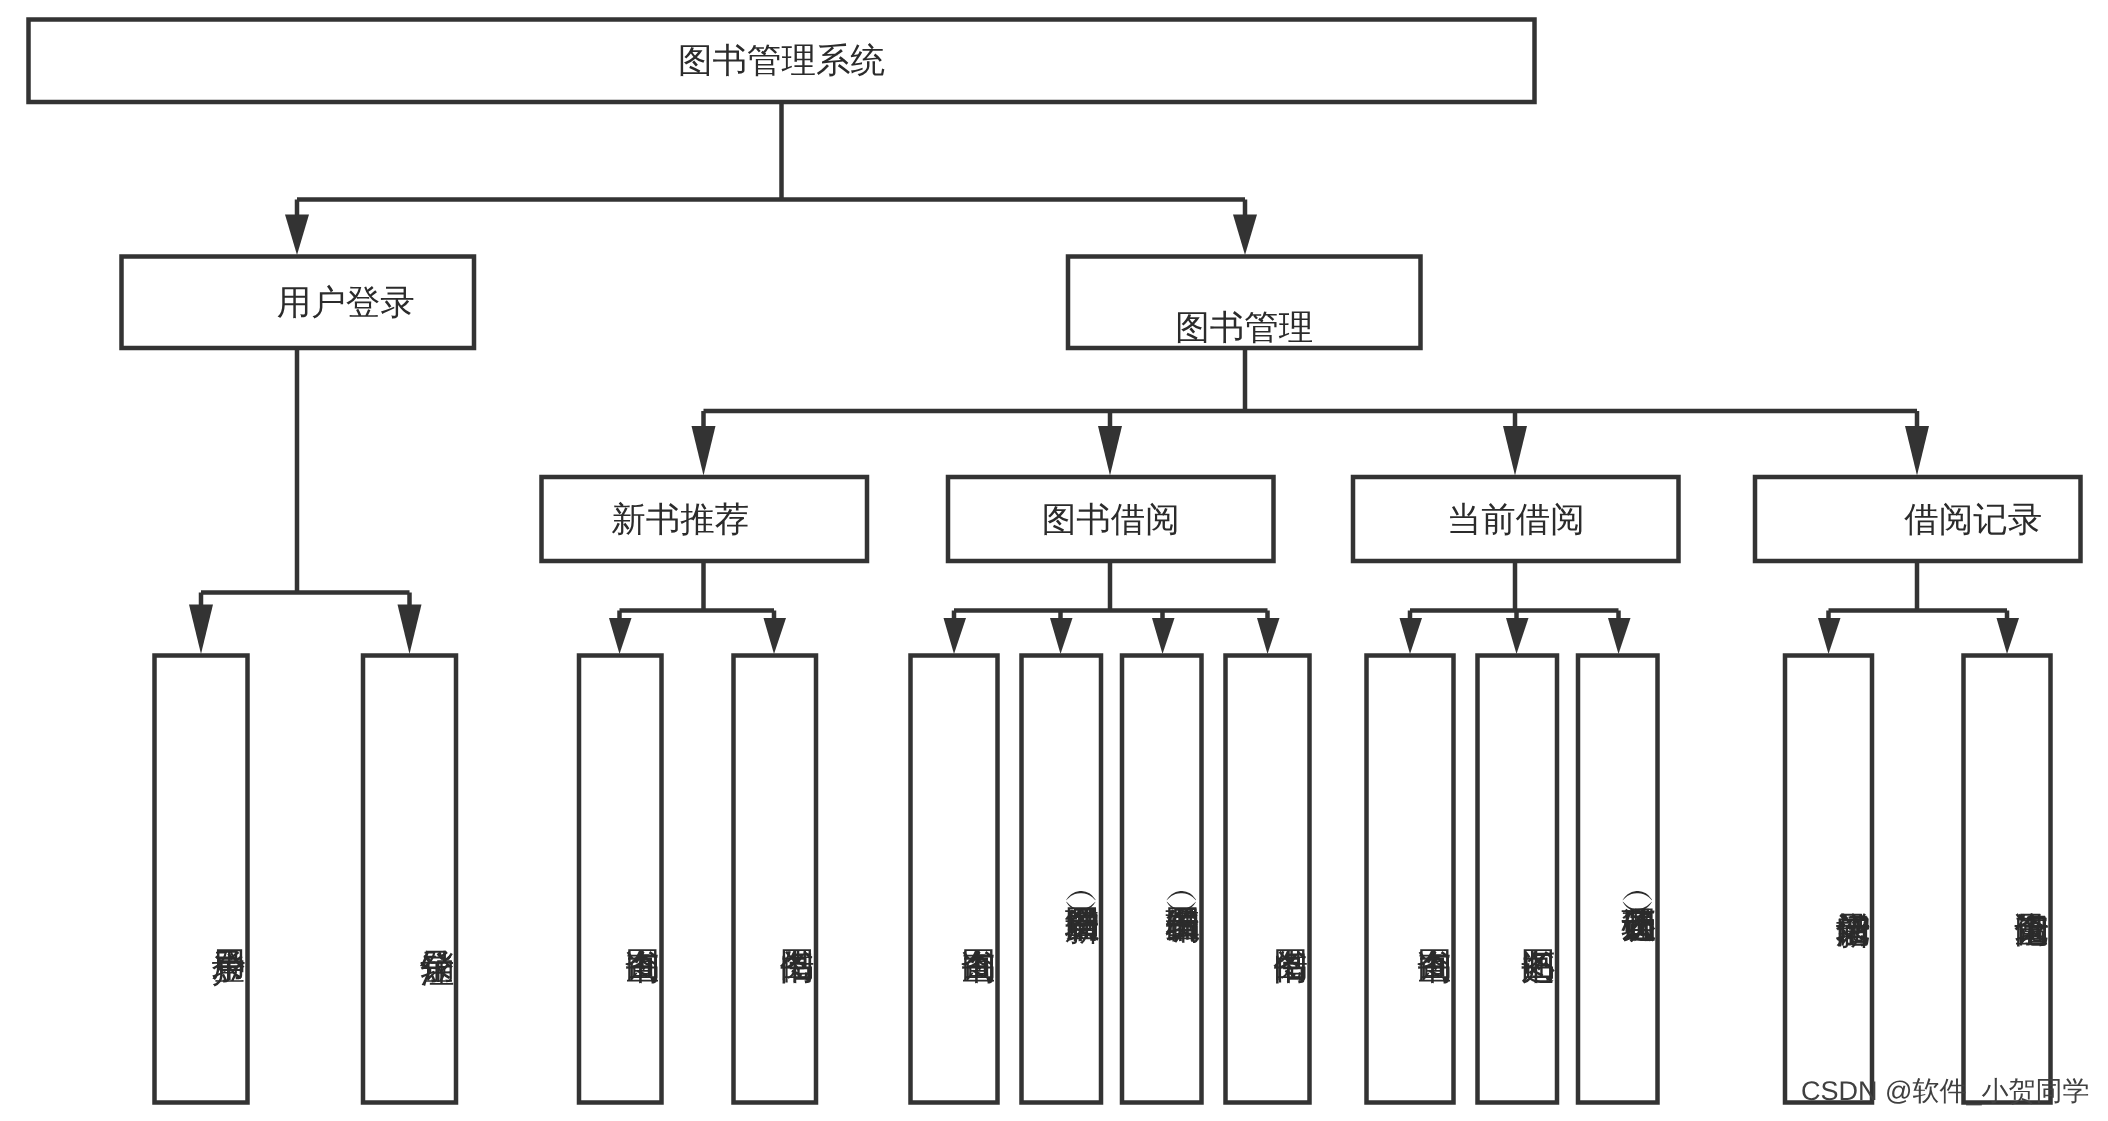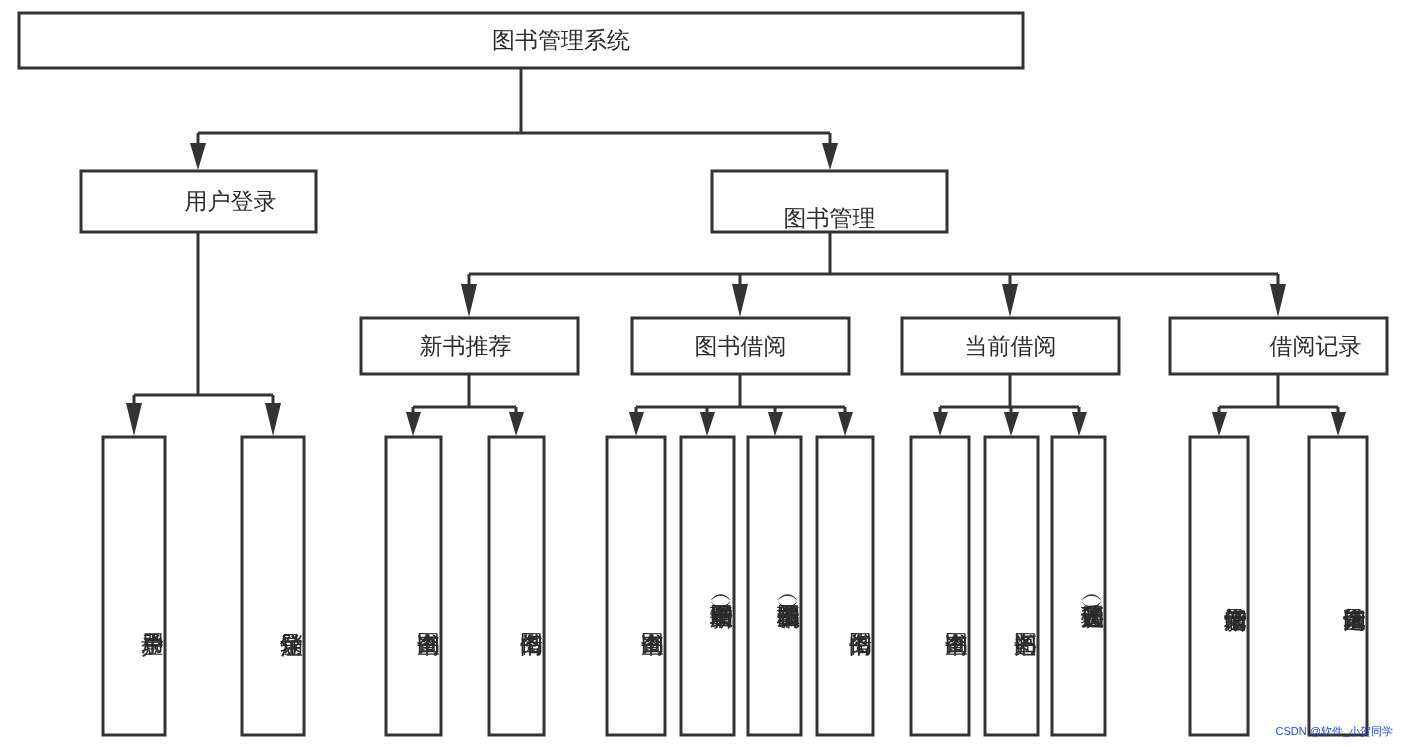--- a/index.html
+++ b/index.html
@@ -62,22 +62,22 @@
     font-size: 23px;
     line-height: 1.12;
     writing-mode: vertical-rl;
     text-orientation: upright;
     pointer-events: none;
   }
   .watermark {
     position: absolute;
     right: 12px;
     bottom: 8px;
-    font-size: 11px;
-    color: #1d4ed8;
+    font-size: 18px;
+    color: #404040;
     white-space: nowrap;
     pointer-events: none;
   }
 </style>
 </head>
 <body>
 
 <div id="diagram-root">
 
   <svg id="diagram-svg" viewBox="0 0 1405 747">
@@ -167,26 +167,26 @@
     <polygon class="arrow-head" points="1072,412 1087,412 1079,436"></polygon>
 
     <path class="edge-line" d="M1278,374 L1278,407"></path>
     <path class="edge-line" d="M1219,407 L1338,407"></path>
     <path class="edge-line" d="M1219,407 L1219,414"></path>
     <polygon class="arrow-head" points="1212,412 1227,412 1219,436"></polygon>
     <path class="edge-line" d="M1338,407 L1338,414"></path>
     <polygon class="arrow-head" points="1331,412 1346,412 1338,436"></polygon>
   </svg>
 
-  <div class="node-label-h" style="left:19px; top:13px; width:1004px; height:55px;padding-left:40px;">图书管理系统</div>
+  <div class="node-label-h" style="left:19px; top:13px; width:1004px; height:55px;">图书管理系统</div>
 
   <div class="node-label-h" style="left:81px; top:171px; width:235px; height:61px;margin-left:32px;">用户登录</div>
   <div class="node-label-h" style="left:712px; top:171px; width:235px; height:61px;margin-top:17px;">图书管理</div>
 
-  <div class="node-label-h" style="left:357px; top:318px; width:217px; height:56px;border-radius:11px;">新书推荐</div>
+  <div class="node-label-h" style="left:345px; top:318px; width:217px; height:56px;border-radius:11px;">新书推荐</div>
   <div class="node-label-h" style="left:632px; top:318px; width:217px; height:56px;">图书借阅</div>
   <div class="node-label-h" style="left:902px; top:318px; width:217px; height:56px;font-family:Liberation Mono, monospace;">当前借阅</div>
   <div class="node-label-h" style="left:1170px; top:318px; width:207px; height:56px;padding-left:42px;">借阅记录</div>
 
   <div class="node-label-v" style="left:103px; top:505px; width:62px; height:220px;">用户登录</div>
   <div class="node-label-v" style="left:242px; top:505px; width:62px; height:220px;">注销登录</div>
 
   <div class="node-label-v" style="left:386px; top:505px; width:55px; height:220px;">查询图书</div>
   <div class="node-label-v" style="left:489px; top:505px; width:55px; height:220px;">借阅图书</div>
 

